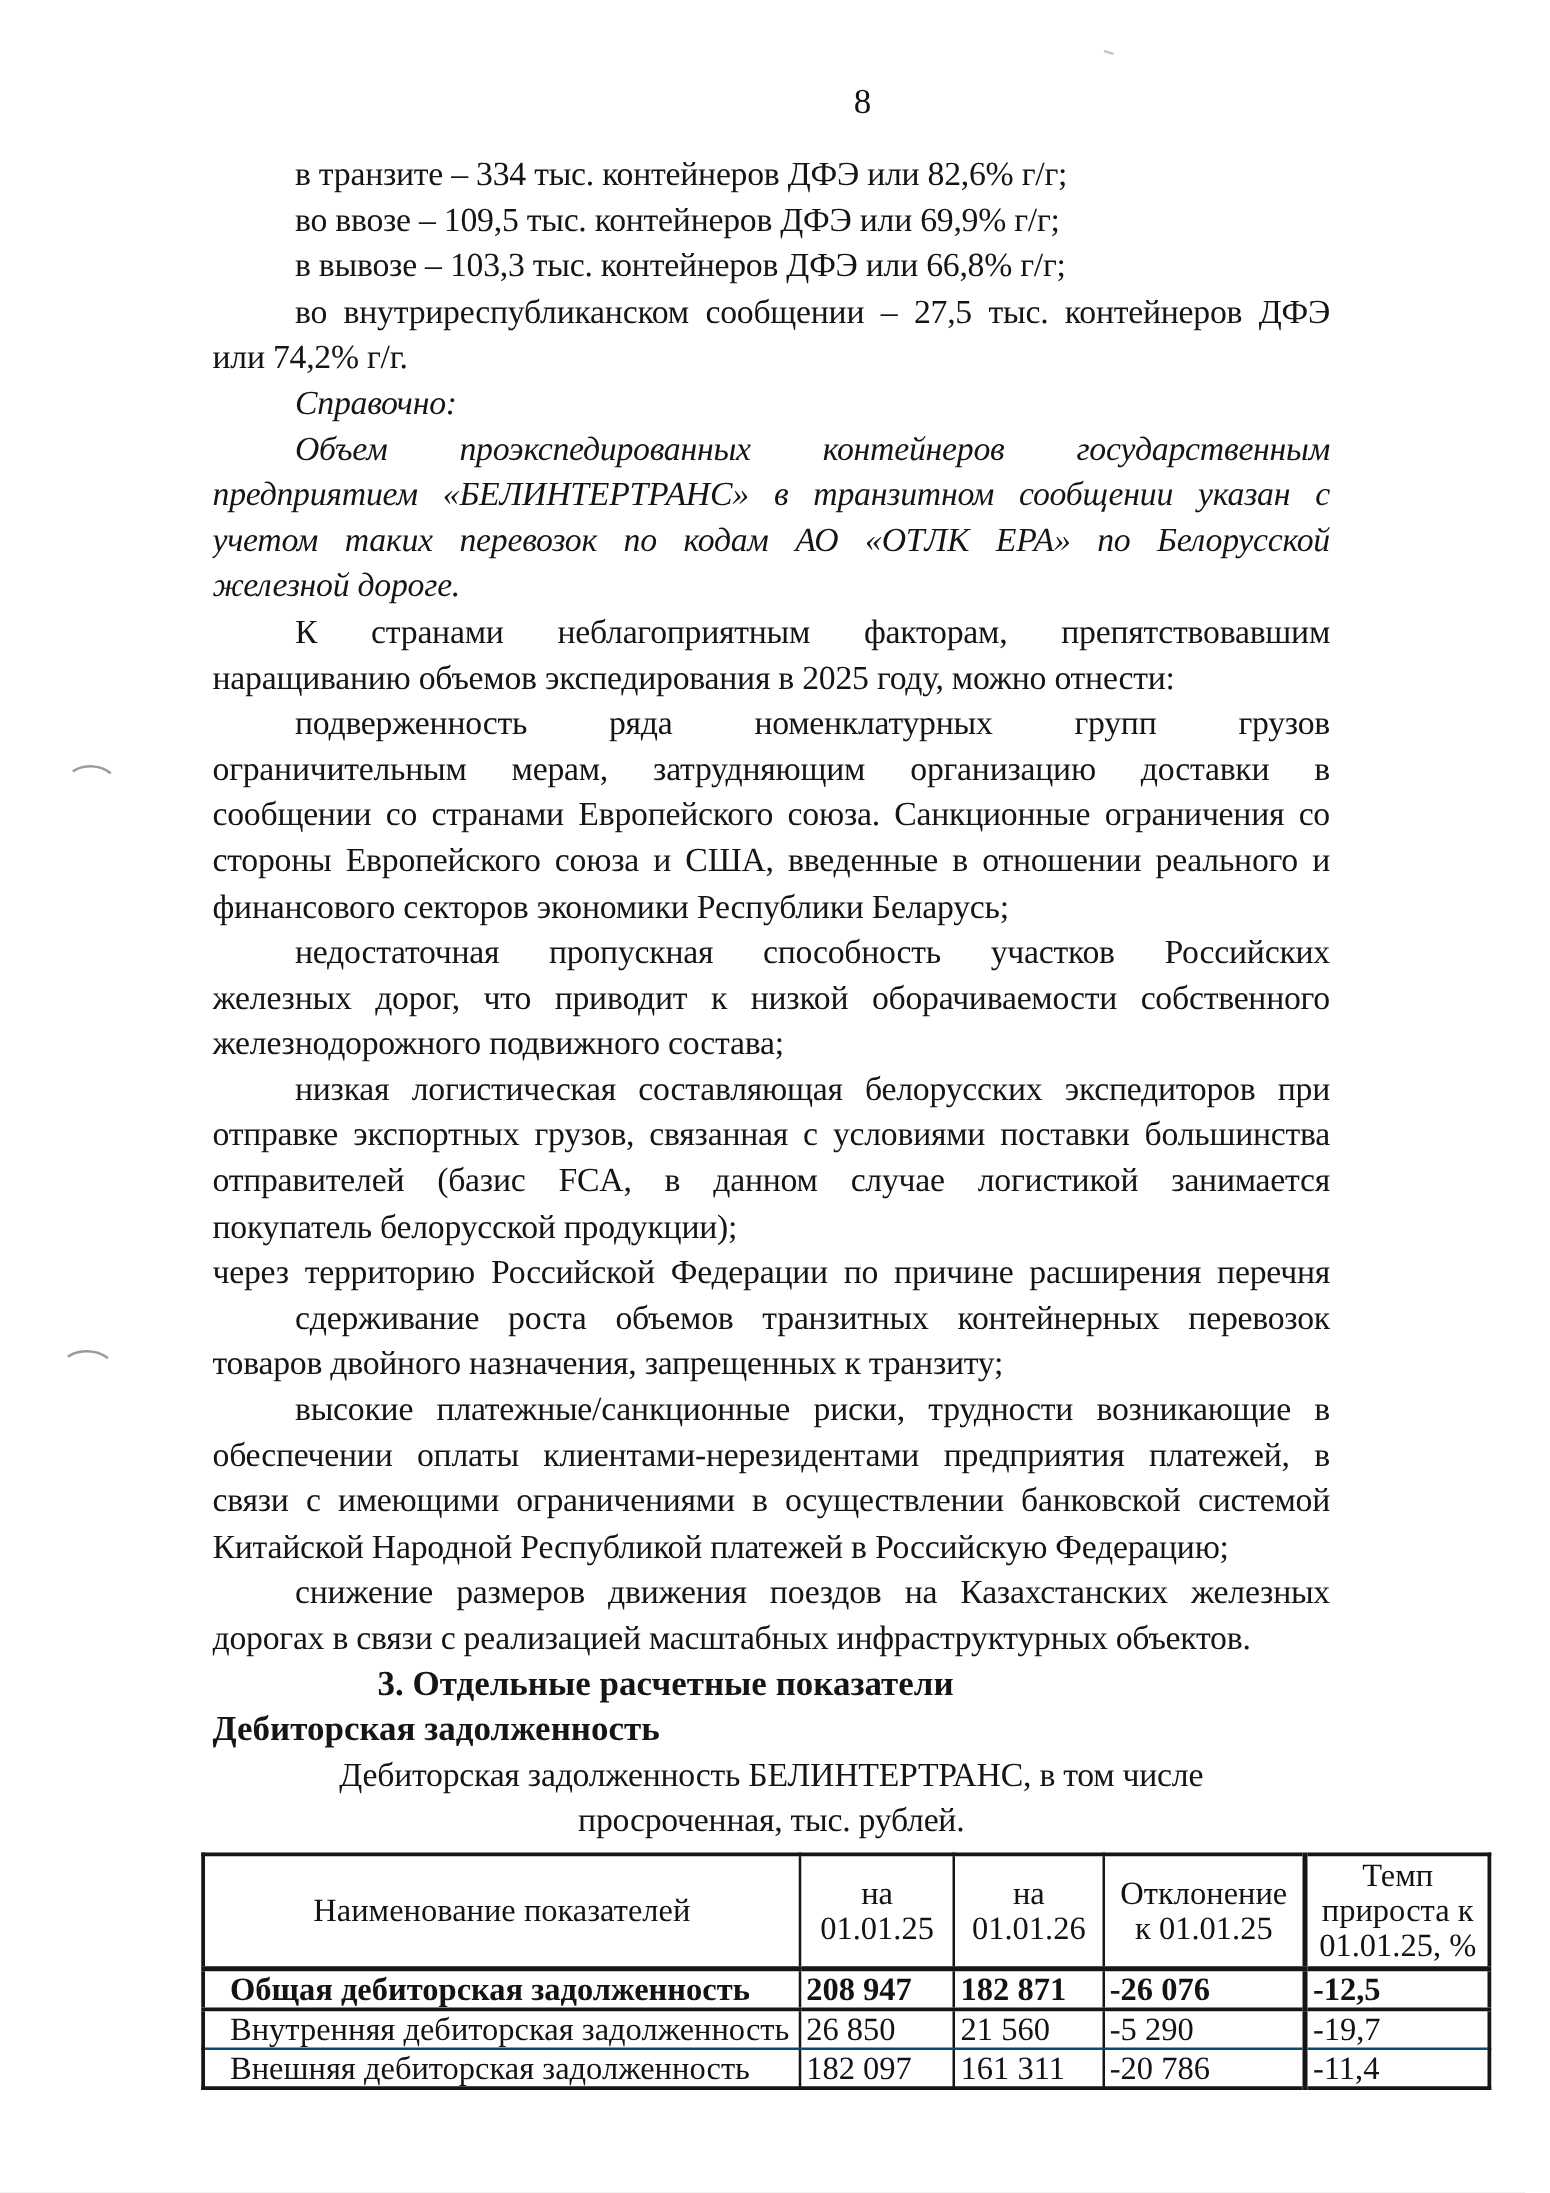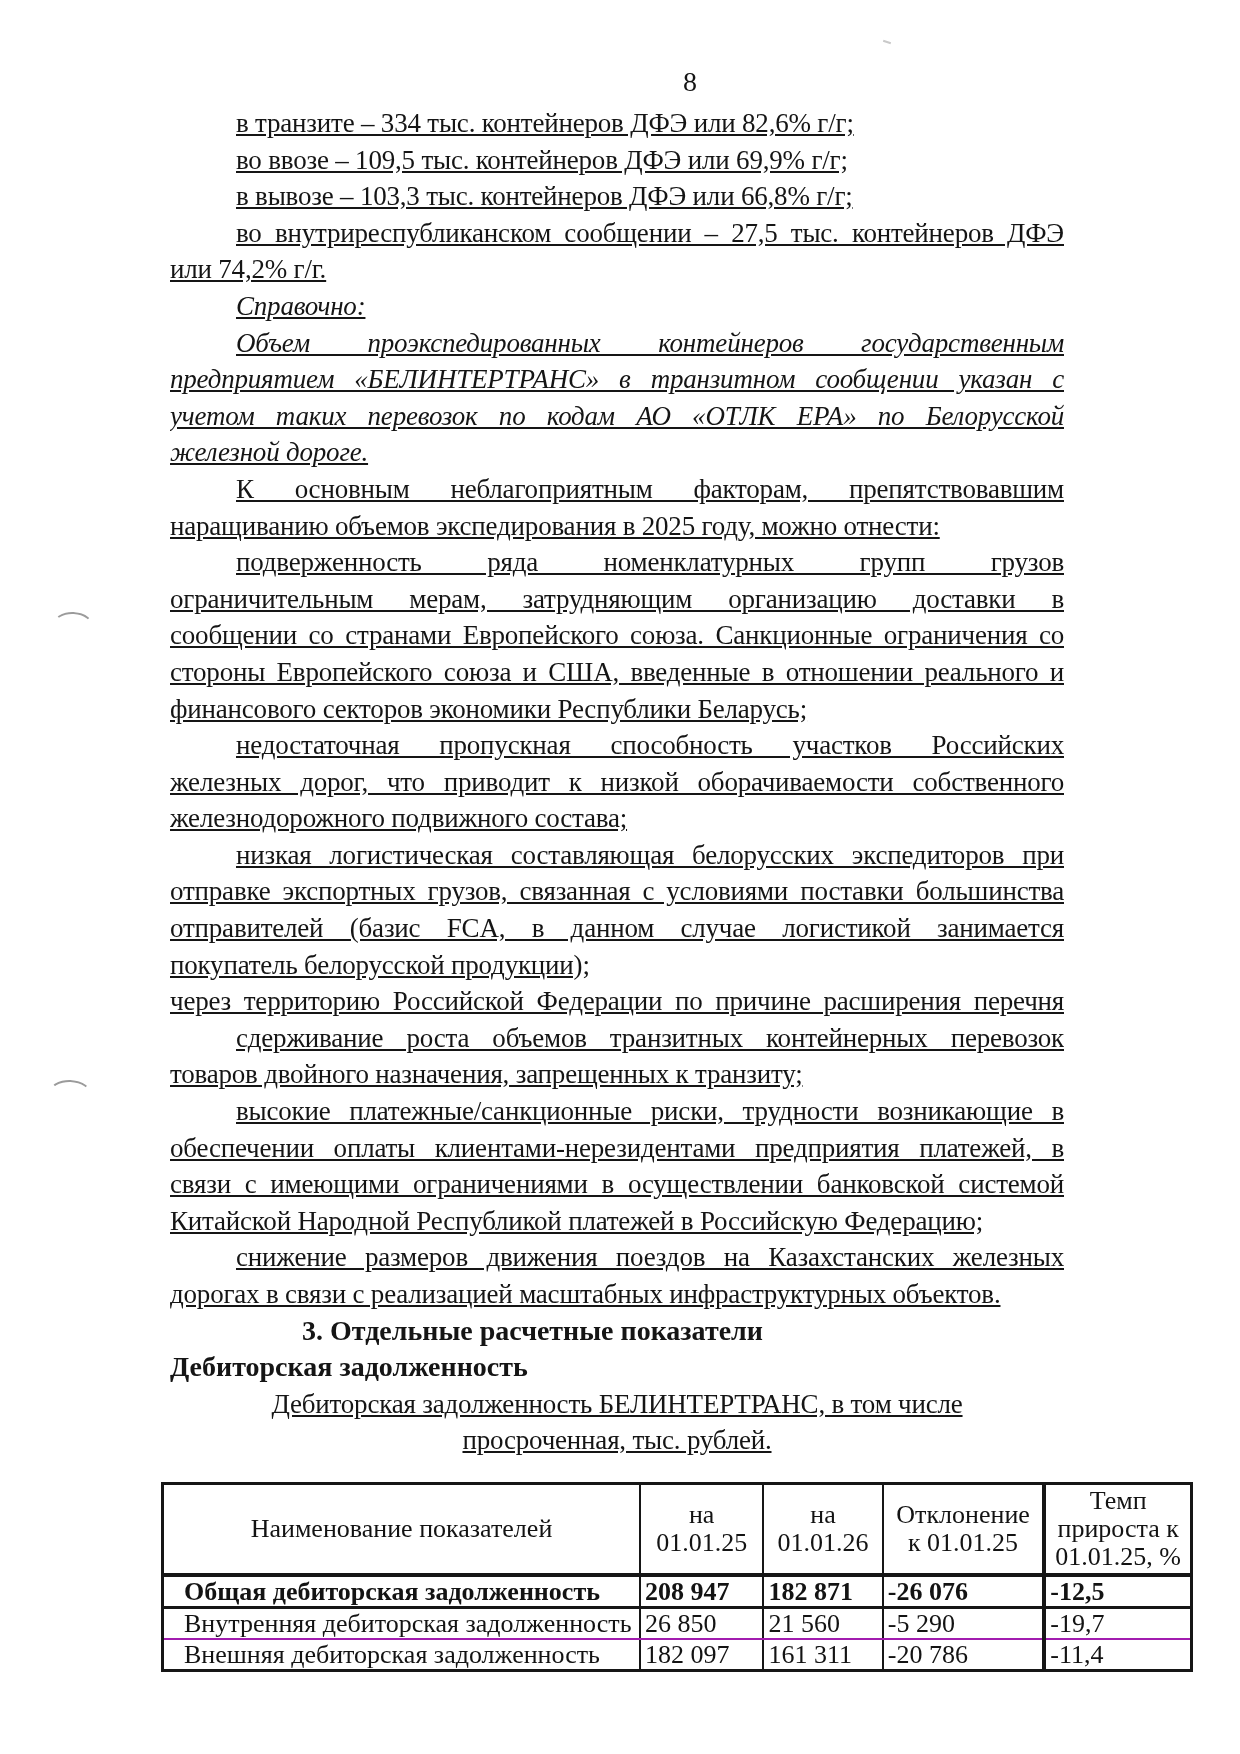--- a/index.html
+++ b/index.html
@@ -6,22 +6,22 @@
   .page {
     position:relative; width:1240px; height:1754px; margin:0 auto;
     background:#ffffff; overflow:hidden;
     font-family:"Liberation Serif", serif; color:#151515;
   }
   .pagenum {
     position:absolute; top:66px; left:660px; width:60px;
     text-align:center; font-size:28px;
   }
   .textblock {
-    position:absolute; left:170px; top:105px; width:894px;
-    font-size:27px; letter-spacing:-0.2px;text-decoration:underline;
+    position:absolute; left:170px; top:121px; width:894px;
+    font-size:27px; letter-spacing:-0.2px;
   }
   .ln { height:36.6px; line-height:36.6px; overflow:hidden; }
   .ind { text-indent:66px; }
   .just { text-align:justify; text-align-last:justify; }
   .it { font-style:italic; }
   .ctr { text-align:center; }
   .hd { font-weight:bold; font-size:28px; letter-spacing:0; }
   .u {
     display:inline-block; line-height:31px;
     border-bottom:3px solid #161616; padding-bottom:12px;
@@ -44,21 +44,21 @@
   .dtable thead th {
     font-weight:normal; text-align:center; vertical-align:middle;
     white-space:pre-line; line-height:1.08; padding:2px 2px; height:80px;
     border-bottom:4px solid #161616;
   }
   .dtable th:nth-child(5), .dtable td:nth-child(5) { border-left:4px solid #161616; }
   .dtable td { height:29px; line-height:29px; padding:0 4px; overflow:hidden; }
   .dtable td.name { text-align:left; padding-left:20px; }
   .dtable td.num { text-align:left; }
   .dtable tr.r0 td { font-weight:bold; border-bottom:3px solid #161616; }
-  .dtable tr.r1 td { border-bottom:2px solid #a21caf; }
+  .dtable tr.r1 td { border-bottom:2px solid #0c4a6e; }
 
   
   .arc {
     position:absolute; border:2px solid transparent; border-radius:50%;
     border-top-color:#9b9b9b;
   }
   .arc1 { left:52px; top:612px; width:38px; height:26px; transform:rotate(3deg); }
   .arc2 { left:48px; top:1080px; width:40px; height:26px; transform:rotate(2deg); }
   .speck {
     position:absolute; left:883px; top:41px; width:8px; height:2px;
@@ -80,21 +80,21 @@
     <div class="ln ind">в транзите – 334 тыс. контейнеров ДФЭ или 82,6% г/г;</div>
     <div class="ln ind">во ввозе – 109,5 тыс. контейнеров ДФЭ или 69,9% г/г;</div>
     <div class="ln ind">в вывозе – 103,3 тыс. контейнеров ДФЭ или 66,8% г/г;</div>
     <div class="ln ind just">во внутриреспубликанском сообщении – 27,5 тыс. контейнеров ДФЭ</div>
     <div class="ln">или 74,2% г/г.</div>
     <div class="ln ind it">Справочно:</div>
     <div class="ln ind it just">Объем проэкспедированных контейнеров государственным</div>
     <div class="ln it just">предприятием «БЕЛИНТЕРТРАНС» в транзитном сообщении указан с</div>
     <div class="ln it just">учетом таких перевозок по кодам АО «ОТЛК ЕРА» по Белорусской</div>
     <div class="ln it">железной дороге.</div>
-    <div class="ln ind just">К основным неблагоприятным факторам, препятствовавшим</div>
+    <div class="ln ind just">К странами неблагоприятным факторам, препятствовавшим</div>
     <div class="ln">наращиванию объемов экспедирования в 2025 году, можно отнести:</div>
     <div class="ln ind just">подверженность ряда номенклатурных групп грузов</div>
     <div class="ln just">ограничительным мерам, затрудняющим организацию доставки в</div>
     <div class="ln just">сообщении со странами Европейского союза. Санкционные ограничения со</div>
     <div class="ln just">стороны Европейского союза и США, введенные в отношении реального и</div>
     <div class="ln">финансового секторов экономики Республики Беларусь;</div>
     <div class="ln ind just">недостаточная пропускная способность участков Российских</div>
     <div class="ln just">железных дорог, что приводит к низкой оборачиваемости собственного</div>
     <div class="ln">железнодорожного подвижного состава;</div>
     <div class="ln ind just">низкая логистическая составляющая белорусских экспедиторов при</div>

